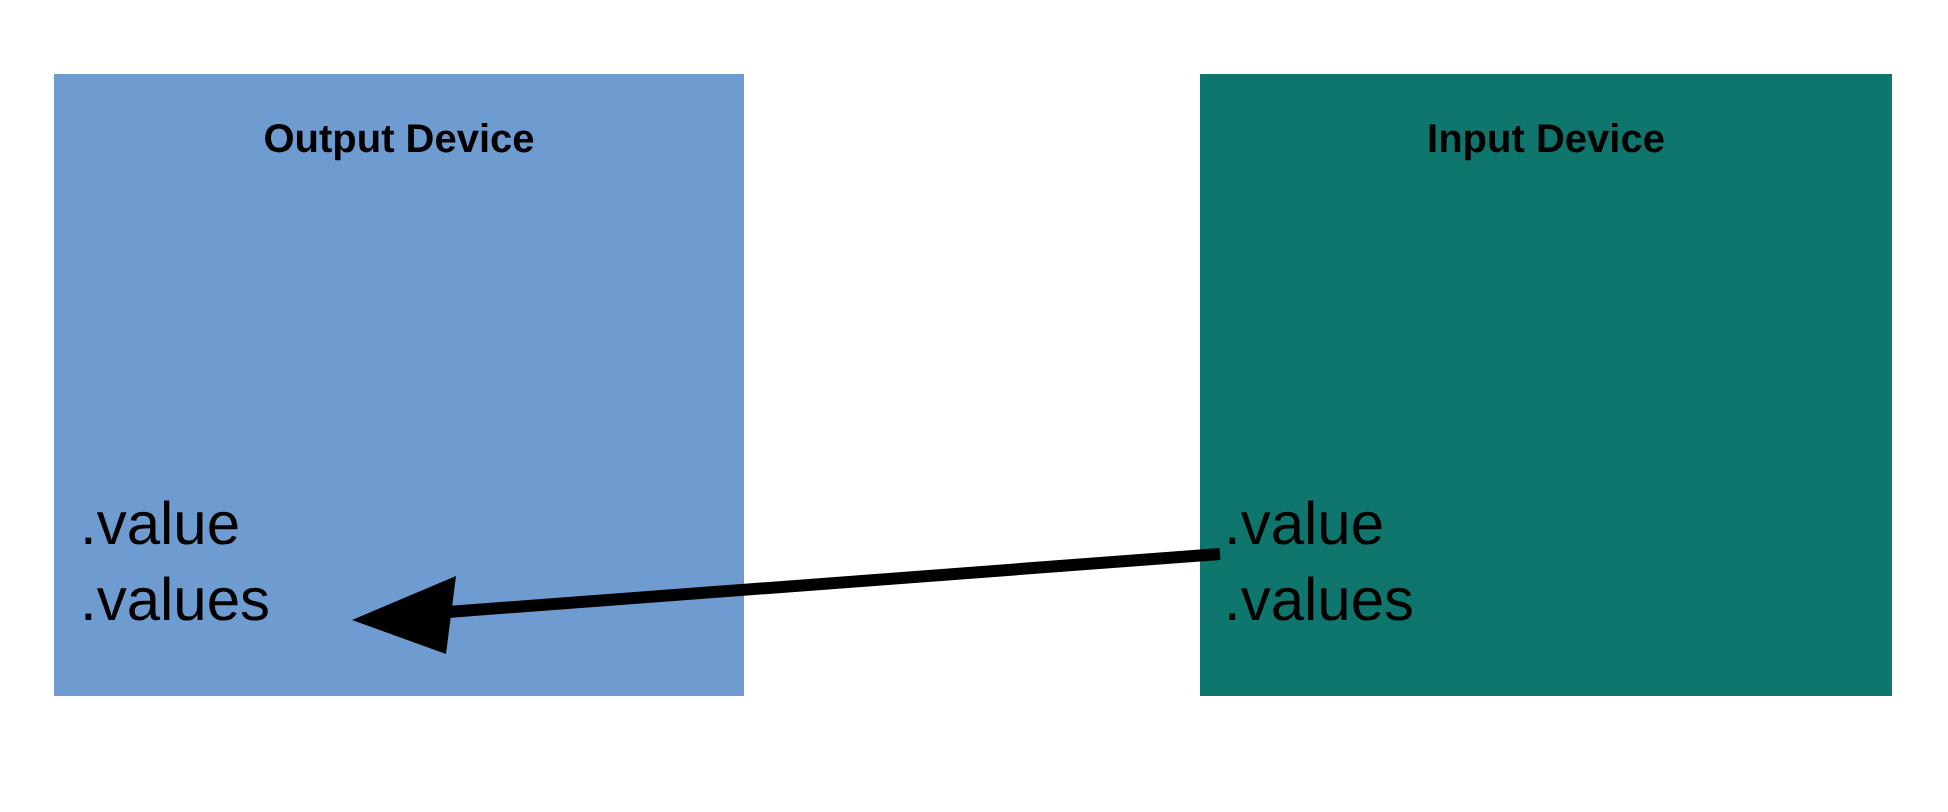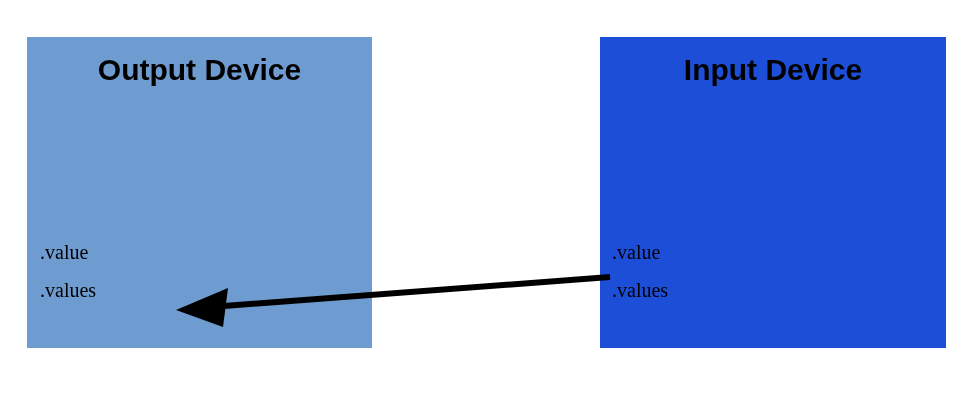--- a/index.html
+++ b/index.html
@@ -33,35 +33,34 @@
     top: 37px;
     width: 346px;
     height: 311px;
   }
   .box-title {
     position: absolute;
     left: 0;
     right: 0;
     top: 15px;
     text-align: center;
-    font-size: 30px;
+    font-size: 20px;
     font-weight: bold;
     color: #000000;
     letter-spacing: 0px;
     line-height: 36px;
     white-space: nowrap;
   }
   .prop-list {
     position: absolute;
-    top: 196px;
-    font-size: 20px;
+    top: 207px;
+    font-size: 30px;
     line-height: 38px;
     color: #000000;
     white-space: nowrap;
-    font-family: Liberation Serif, serif;
   }
   #box-output .prop-list { left: 13px; }
   #box-input .prop-list { left: 12px; }
   .prop-item {
     display: block;
     height: 38px;
   }
   #arrow-layer {
     position: absolute;
     left: 0;
@@ -77,21 +76,21 @@
 <div id="canvas" style="background: rgb(255, 255, 255);">
 
   <div class="device-box" id="box-output" style="background: rgb(111, 156, 208);">
     <div class="box-title" style="color: rgb(0, 0, 0);">Output Device</div>
     <div class="prop-list" style="color: rgb(0, 0, 0);">
       <span class="prop-item">.value</span>
       <span class="prop-item">.values</span>
     </div>
   </div>
 
-  <div class="device-box" id="box-input" style="background: #1d4ed8;">
+  <div class="device-box" id="box-input" style="background: #0f766e;">
     <div class="box-title" style="color: rgb(0, 0, 0);">Input Device</div>
     <div class="prop-list" style="color: rgb(0, 0, 0);">
       <span class="prop-item">.value</span>
       <span class="prop-item">.values</span>
     </div>
   </div>
 
   <svg id="arrow-layer" viewBox="0 0 974 406">
     <line id="arrow-shaft" x1="610" y1="277" x2="224" y2="306" stroke="#000000" stroke-width="6" stroke-linecap="butt"></line>
     <polygon id="arrow-head" points="176,310 228,288 223,327" fill="#000000"></polygon>

